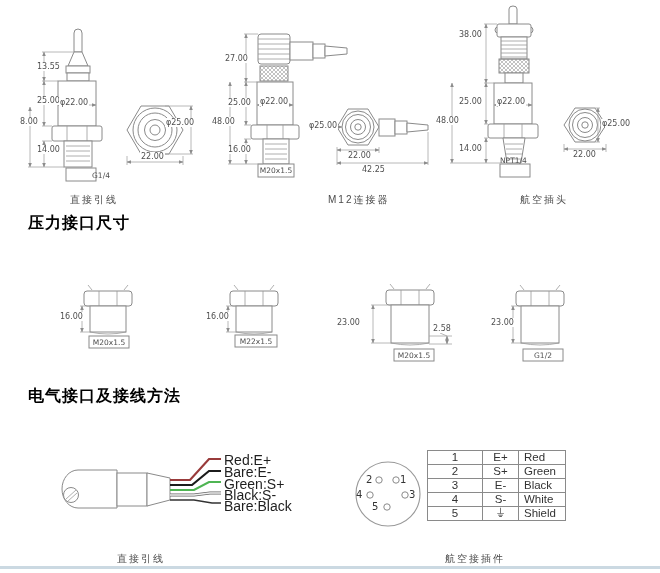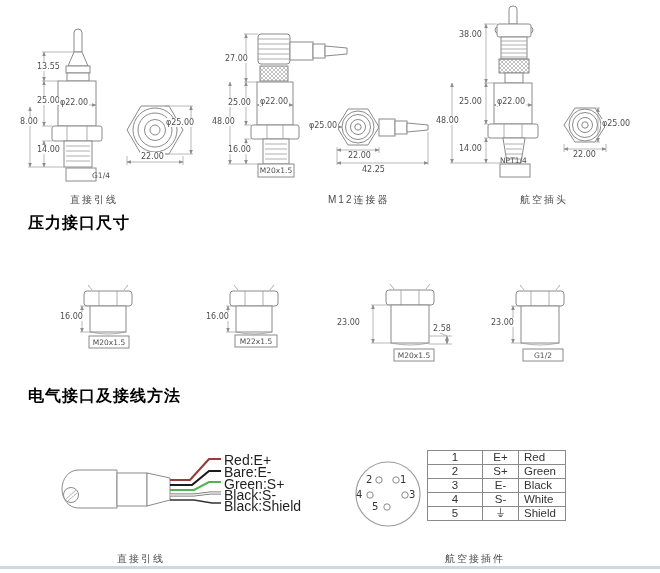--- a/index.html
+++ b/index.html
@@ -333,21 +333,21 @@
 <span class="dim" style="left:336px;top:318px">23.00</span>
 <span class="dim" style="left:432px;top:324px">2.58</span>
 <span class="spec" style="left:394px;top:351px;width:40px">M20x1.5</span>
 <span class="dim" style="left:490px;top:318px">23.00</span>
 <span class="spec" style="left:523px;top:351px;width:40px">G1/2</span>
 
 <span class="wlabel" style="left:224px;top:452px">Red:E+</span>
 <span class="wlabel" style="left:224px;top:464px">Bare:E-</span>
 <span class="wlabel" style="left:224px;top:476px">Green:S+</span>
 <span class="wlabel" style="left:224px;top:487px">Black:S-</span>
-<span class="wlabel" style="left:224px;top:498px">Black:Shield</span>
+<span class="wlabel" style="left:224px;top:498px">Bare:Black</span>
 <span class="clabel" style="left:117px;top:552px">直接引线</span>
 
 <span class="pinlabel" style="left:400px;top:474px">1</span>
 <span class="pinlabel" style="left:366px;top:474px">2</span>
 <span class="pinlabel" style="left:409px;top:489px">3</span>
 <span class="pinlabel" style="left:356px;top:489px">4</span>
 <span class="pinlabel" style="left:372px;top:501px">5</span>
 
 <table id="pintable">
   <tbody>

